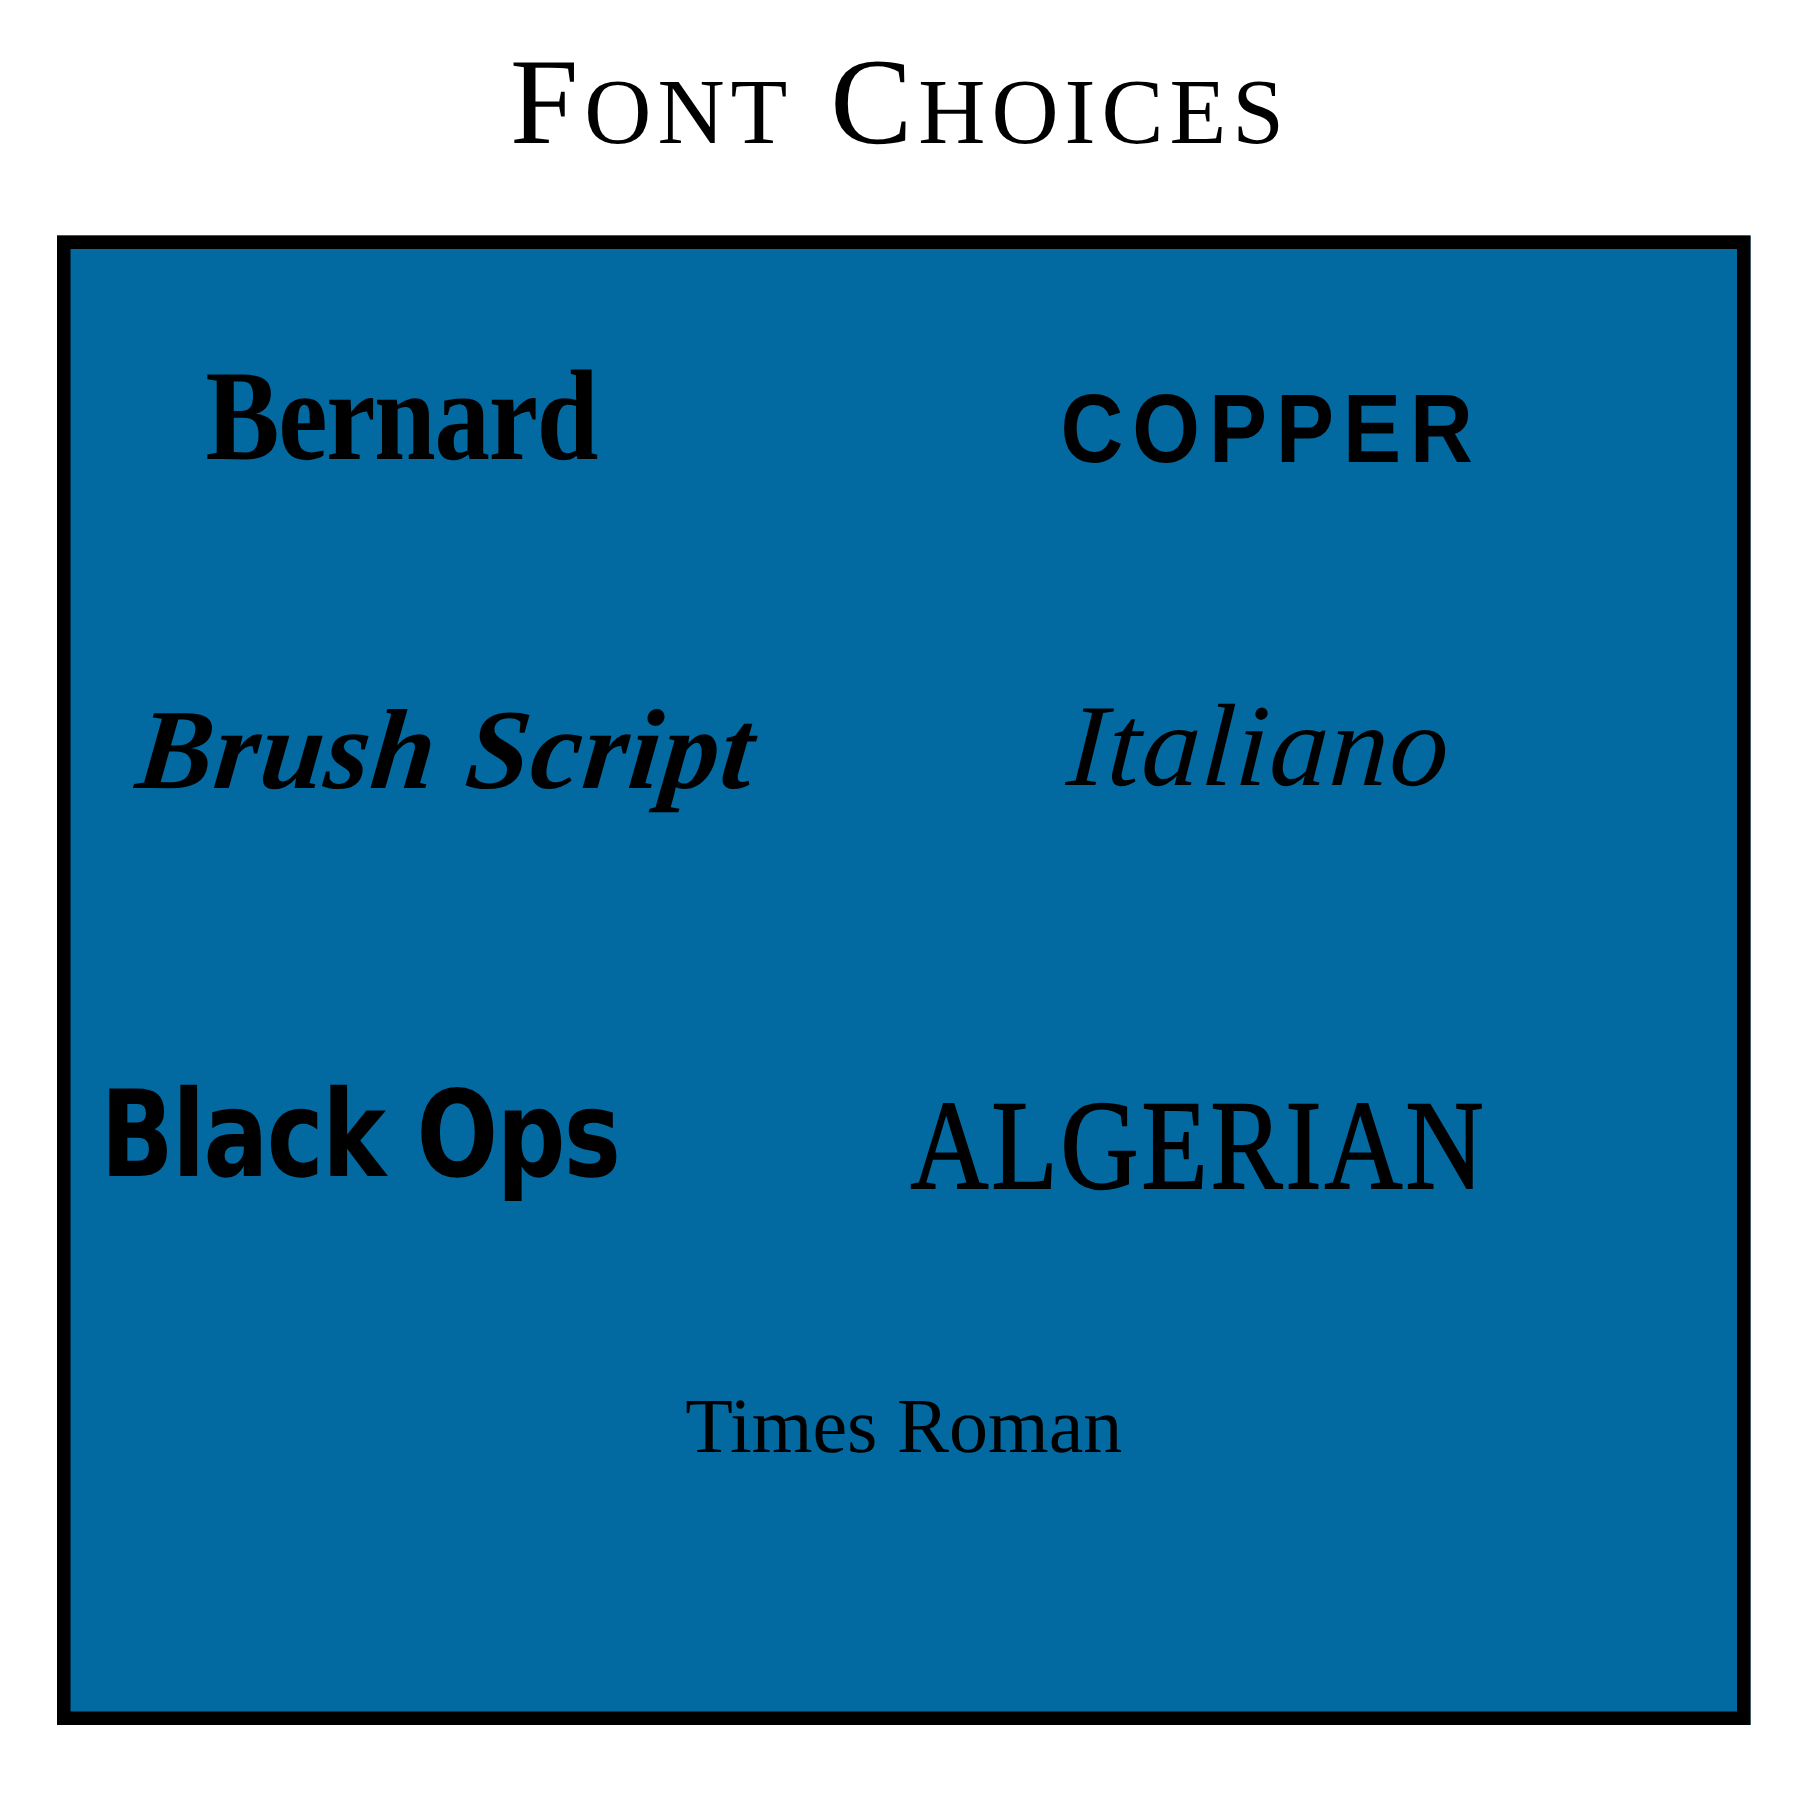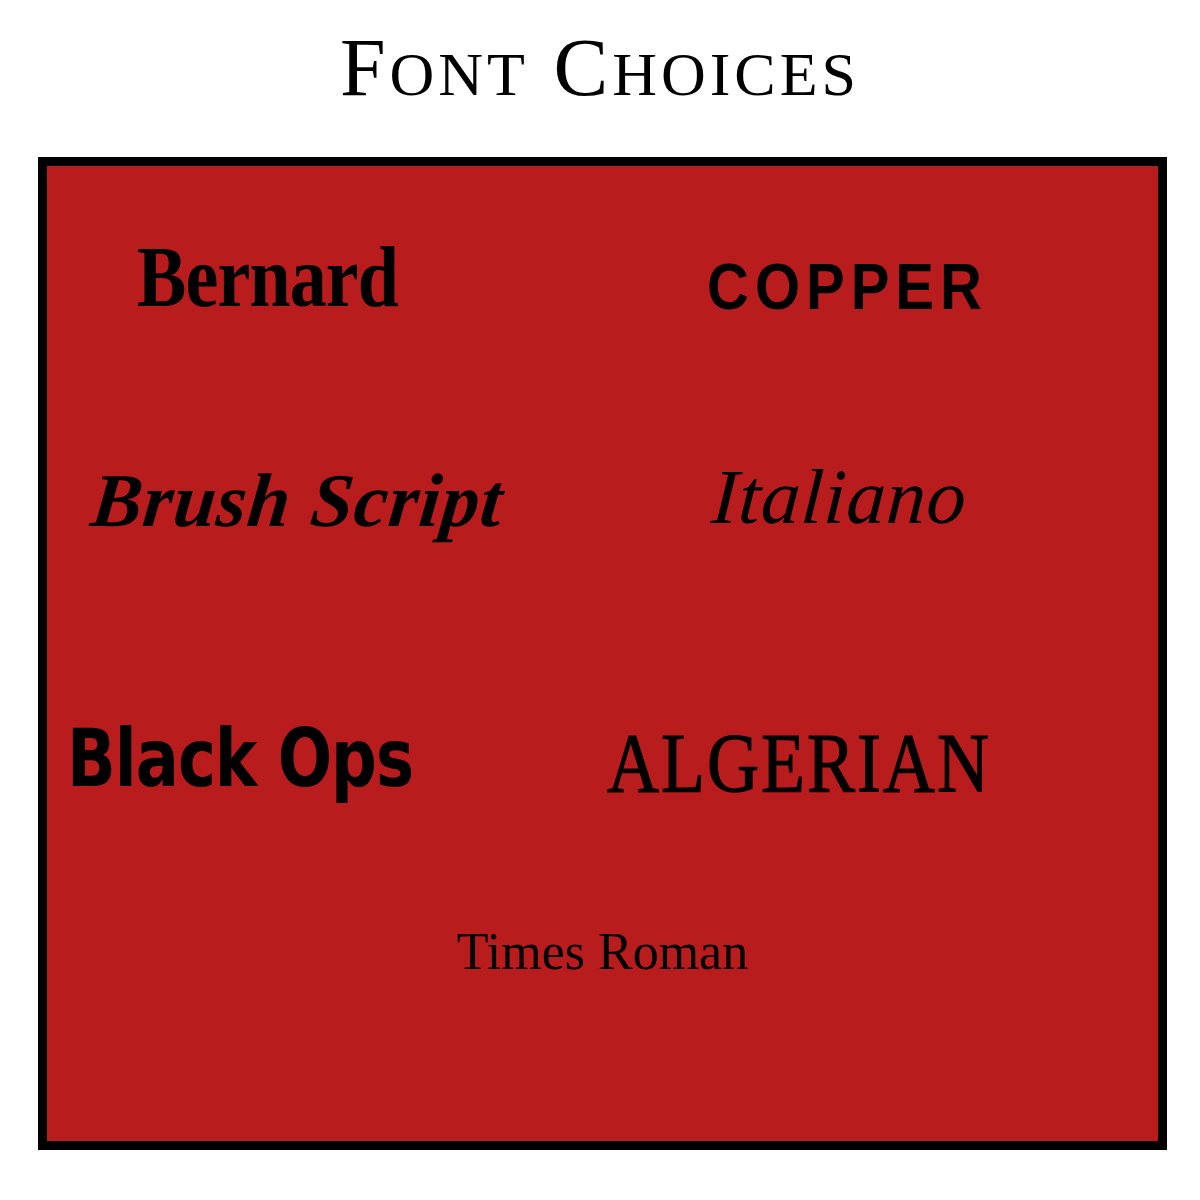--- a/index.html
+++ b/index.html
@@ -46,21 +46,21 @@
 
   
   .frame {
     position: absolute;
     left: 38px;
     top: 157px;
     width: 1129px;
     height: 993px;
     border: 9px solid #000000;
     box-sizing: border-box;
-    background: #b91c1c;
+    background: #0369a1;
   }
 
   .samples {
     position: relative;
     width: 100%;
     height: 100%;
   }
 
   .sample {
     position: absolute;

